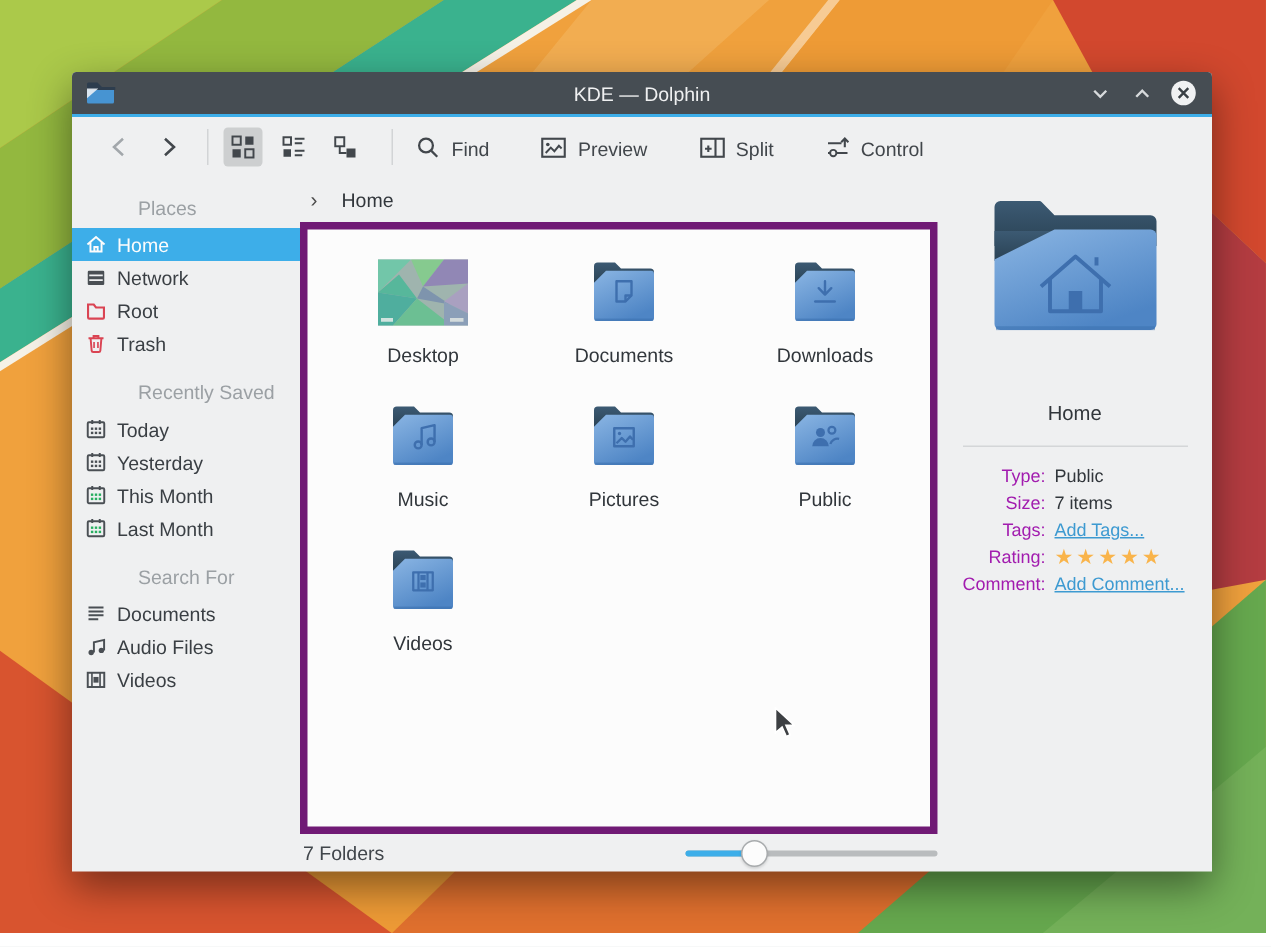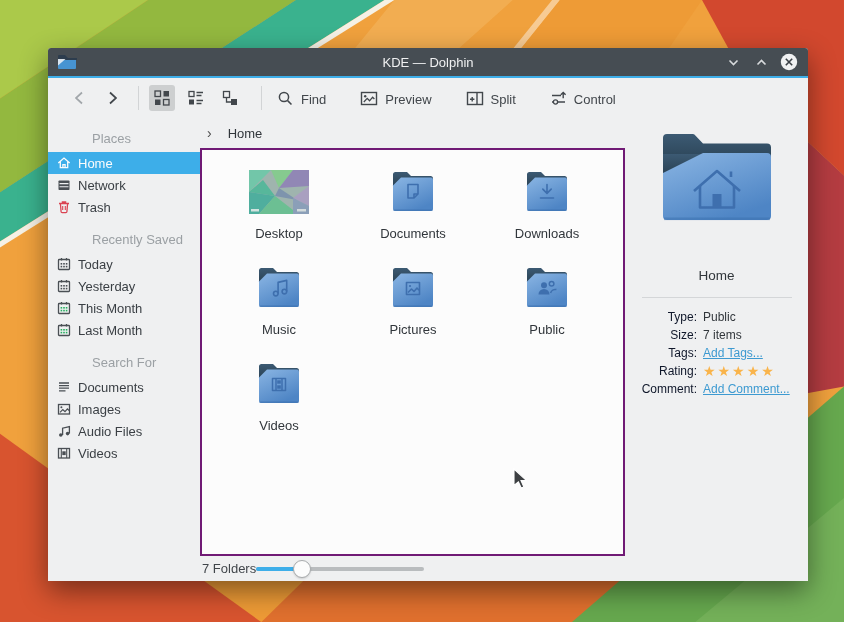--- a/index.html
+++ b/index.html
@@ -34,38 +34,38 @@
   .side-header { color:#9ba0a4; padding:6px 0 6px 16px;margin-left:28px; }
   .side-item { display:flex; align-items:center; height:22px; padding-left:8px; gap:6px; }
   .side-item .lbl { white-space:nowrap; }
   .side-item.selected { background:#3daee9; color:#fcfcfc; }
   .side-gap { height:8px; }
 
   
   .center { flex:0 0 auto; width:425px; display:flex; flex-direction:column; }
   .breadcrumb { height:30px; display:flex; align-items:center; gap:16px; padding-left:7px; color:#31363b; font-size:13px; }
   .crumb-chevron { color:#4d4d4d; font-size:14px; }
-  .view { flex:1; background:#fcfcfc; border:2px solid #701a75; position:relative; }
+  .view { flex:1; background:#fcfcfc; border:5px solid #701a75; position:relative; }
   .folder-grid { display:grid; grid-template-columns:repeat(3,134px); grid-auto-rows:96px; padding:18px 0 0 10px; }
   .folder-cell { display:flex; flex-direction:column; align-items:center; justify-content:flex-start; }
   .folder-cell .fname { margin-top:10px; font-size:13px; color:#31363b; }
-  .statusbar { height:25px; display:flex; align-items:center; padding-left:2px; font-size:13px; color:#41464b; }
+  .statusbar { height:25px; display:flex; align-items:center; justify-content:space-between; padding-left:2px; font-size:13px; color:#41464b; }
 
   .zoom-slider { position:relative; width:168px; height:18px; }
   .zs-track { position:absolute; top:7px; left:0; width:168px; height:4px; background:#b9bcbe; border-radius:2px; }
   .zs-fill { position:absolute; top:7px; left:0; width:46px; height:4px; background:#3daee9; border-radius:2px; }
   .zs-handle { position:absolute; top:0; left:37px; width:18px; height:18px; background:#fcfcfc; border:1px solid #a8abad; border-radius:50%; box-shadow:0 1px 2px rgba(0,0,0,.15); }
 
   
   .infopanel { flex:1; padding-top:10px; display:flex; flex-direction:column; align-items:center; }
   .ip-title { margin-top:42px; font-size:13.5px; color:#31363b; }
   .ip-divider { width:150px; height:1px; background:#d4d6d8; margin:14px 0 10px; }
   .ip-rows { width:100%; font-size:12px; }
   .ip-row { display:flex; align-items:center; height:18px; }
-  .ip-label { width:72px; text-align:right; color:#0f172a; flex:0 0 auto; }
+  .ip-label { width:72px; text-align:right; color:#a21caf; flex:0 0 auto; }
   .ip-value { margin-left:6px; color:#31363b; }
   .ip-link { margin-left:6px; color:#3d9ad1; text-decoration:underline; }
   .ip-stars { margin-left:6px; color:#f9b44b; font-size:14px; letter-spacing:2px; line-height:1; }
 
   .cursor { position:absolute; left:311px; top:318px; z-index:5; }
 </style>
 </head>
 <body>
 
 <svg width="0" height="0" style="position:absolute">
@@ -217,20 +217,26 @@
         </div>
         <div class="side-item">
           <svg width="16" height="16" viewBox="0 0 16 16">
             <rect x="2.5" y="3.5" width="11" height="9.5" rx="0.8" fill="#4a4f54"></rect>
             <path d="M3.5,6.6 h9 M3.5,9.7 h9" stroke="#eff0f1" stroke-width="1.1"></path>
           </svg>
           <span class="lbl">Network</span>
         </div>
         <div class="side-item">
           <svg width="16" height="16" viewBox="0 0 16 16">
+            <path d="M2.7,4 h3.8 l1.5,2 h5.3 v6.6 a0.8,0.8 0 0 1 -0.8,0.8 H3.5 a0.8,0.8 0 0 1 -0.8,-0.8 z" fill="none" stroke="#da4453" stroke-width="1.4"></path>
+          </svg>
+          <span class="lbl">Root</span>
+        </div>
+        <div class="side-item">
+          <svg width="16" height="16" viewBox="0 0 16 16">
             <path d="M3,4.5 h10 M6.4,4.5 V3 h3.2 v1.5" fill="none" stroke="#da4453" stroke-width="1.3"></path>
             <path d="M4.4,4.5 l0.7,8.3 a1,1 0 0 0 1,0.9 h3.8 a1,1 0 0 0 1,-0.9 l0.7,-8.3" fill="none" stroke="#da4453" stroke-width="1.3"></path>
             <path d="M6.7,7 v4 M9.3,7 v4" stroke="#da4453" stroke-width="1.1"></path>
           </svg>
           <span class="lbl">Trash</span>
         </div>
 
         <div class="side-gap"></div>
         <div class="side-header">Recently Saved</div>
         <div class="side-item">
@@ -294,28 +300,20 @@
           <span class="lbl">Last Month</span>
         </div>
 
         <div class="side-gap"></div>
         <div class="side-header">Search For</div>
         <div class="side-item">
           <svg width="16" height="16" viewBox="0 0 16 16">
             <path d="M3,4 h10 M3,6.6 h10 M3,9.2 h10 M3,11.8 h6.5" stroke="#4a4f54" stroke-width="1.3"></path>
           </svg>
           <span class="lbl">Documents</span>
-        </div>
-        <div class="side-item">
-          <svg width="16" height="16" viewBox="0 0 16 16">
-            <rect x="2.5" y="3.5" width="11" height="9.5" fill="none" stroke="#4a4f54" stroke-width="1.3"></rect>
-            <circle cx="5.4" cy="6.3" r="1" fill="#4a4f54"></circle>
-            <path d="M4,11.3 l2.8,-2.8 2.2,2.2 2.4,-2.8 1.6,1.6" fill="none" stroke="#4a4f54" stroke-width="1.2"></path>
-          </svg>
-          <span class="lbl">Images</span>
         </div>
         <div class="side-item">
           <svg width="16" height="16" viewBox="0 0 16 16">
             <circle cx="4.8" cy="12" r="1.8" fill="#4a4f54"></circle>
               <circle cx="11.6" cy="10.6" r="1.8" fill="#4a4f54"></circle>
             <path d="M6.6,12 V5.2 l6.8,-1.6 V10.6" fill="none" stroke="#4a4f54" stroke-width="1.3"></path>
           </svg>
           <span class="lbl">Audio Files</span>
         </div>
         <div class="side-item">

